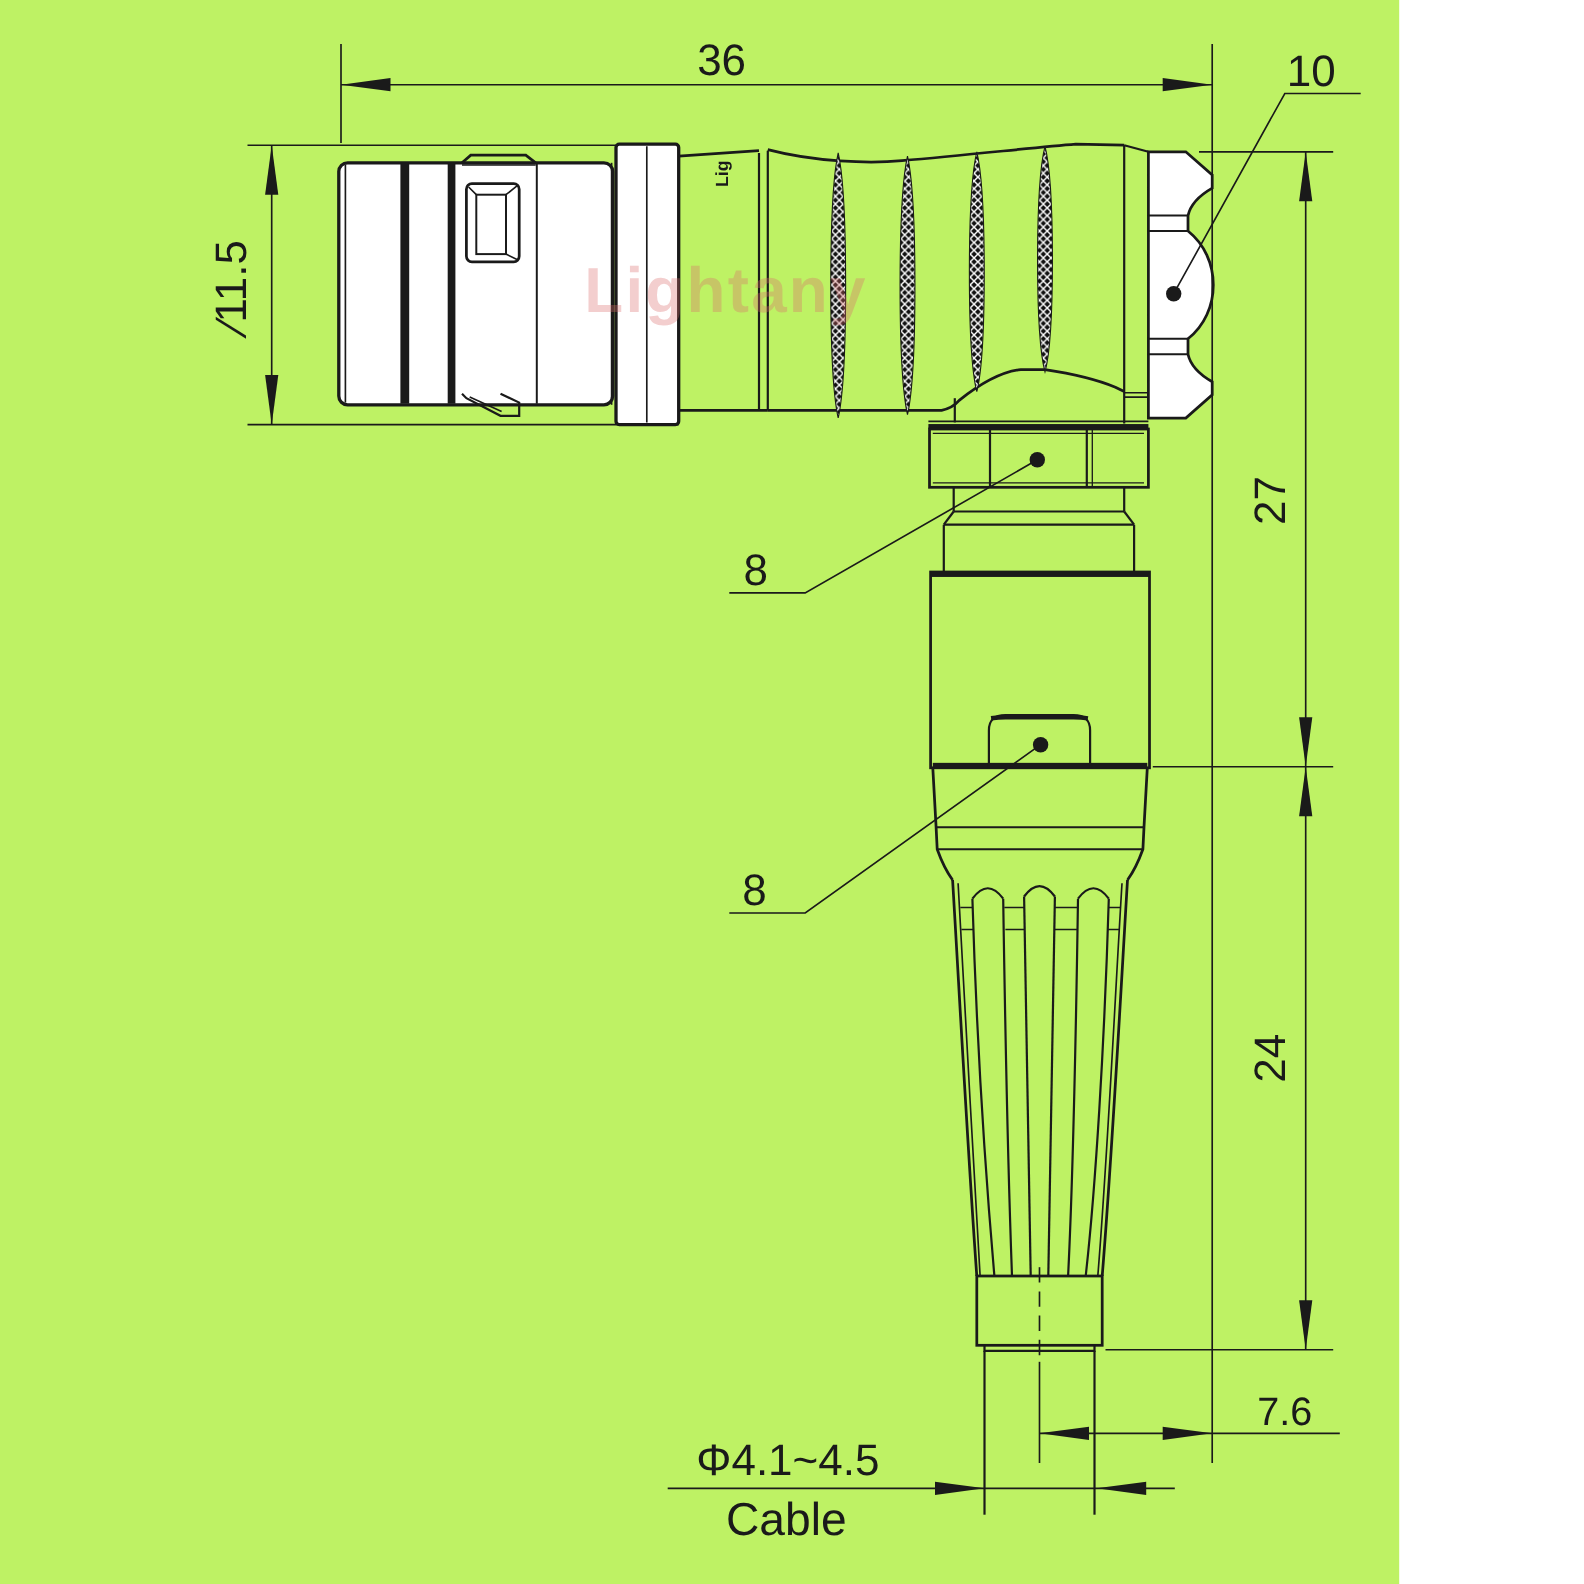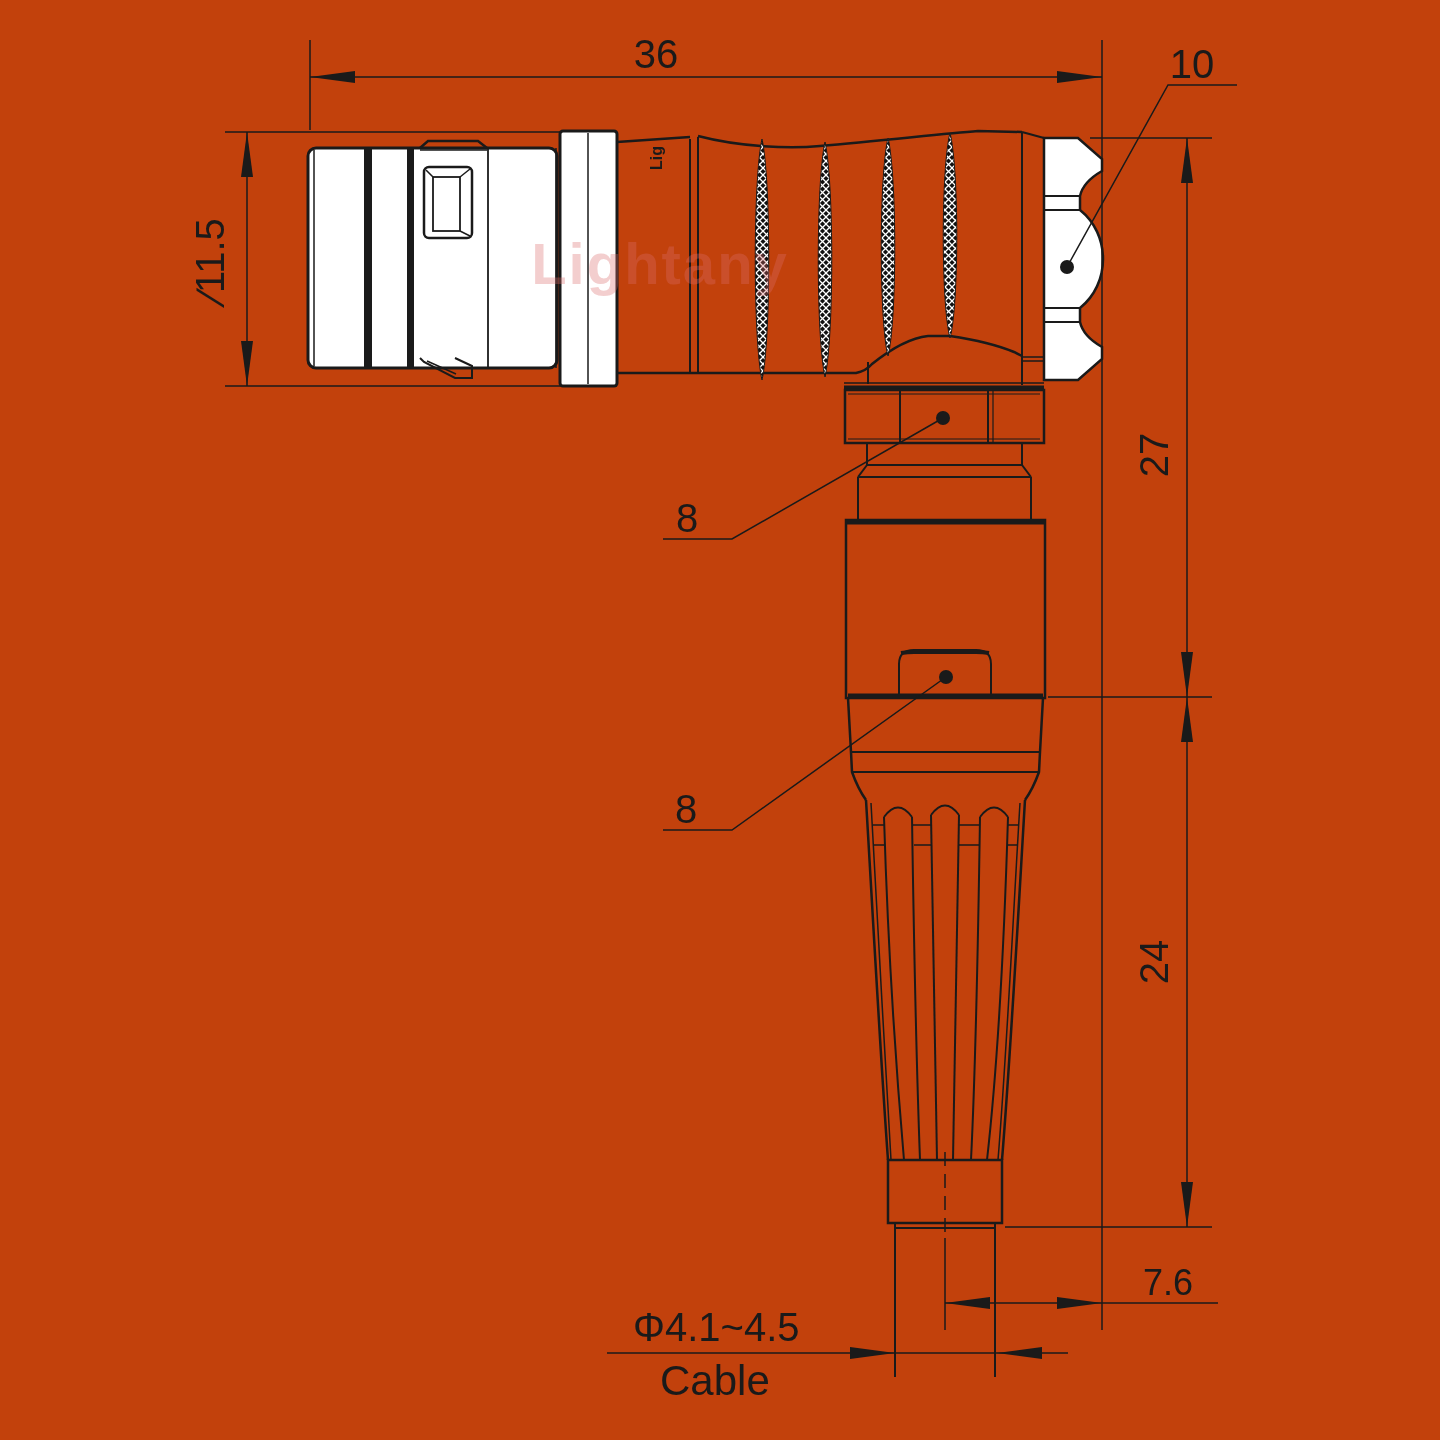--- a/index.html
+++ b/index.html
@@ -1,16 +1,16 @@
 <!DOCTYPE html>
 <html><head>
 <meta charset="utf-8">
 <style>
   html,body{margin:0;padding:0;background:#ffffff;}
-  .canvas{position:relative;width:1440px;height:1440px;background:#c2410c;overflow:hidden;}
+  .canvas{position:relative;width:1272px;height:1440px;background:#bef264;overflow:hidden;}
   svg{position:absolute;left:0;top:0;}
   text{font-family:"Liberation Sans", sans-serif;fill:#1a1a1a;}
   .dimtxt{font-size:40px;}
   .dimtxt-sm{font-size:36px;}
   .cabletxt{font-size:42px;}
   .phitxt{font-size:40px;}
   .brandtxt{font-size:16px;font-weight:bold;}
   .watermark{font-size:58px;font-weight:bold;fill:#db6c6c;opacity:0.33;letter-spacing:2px;}
 </style>
 </head>

